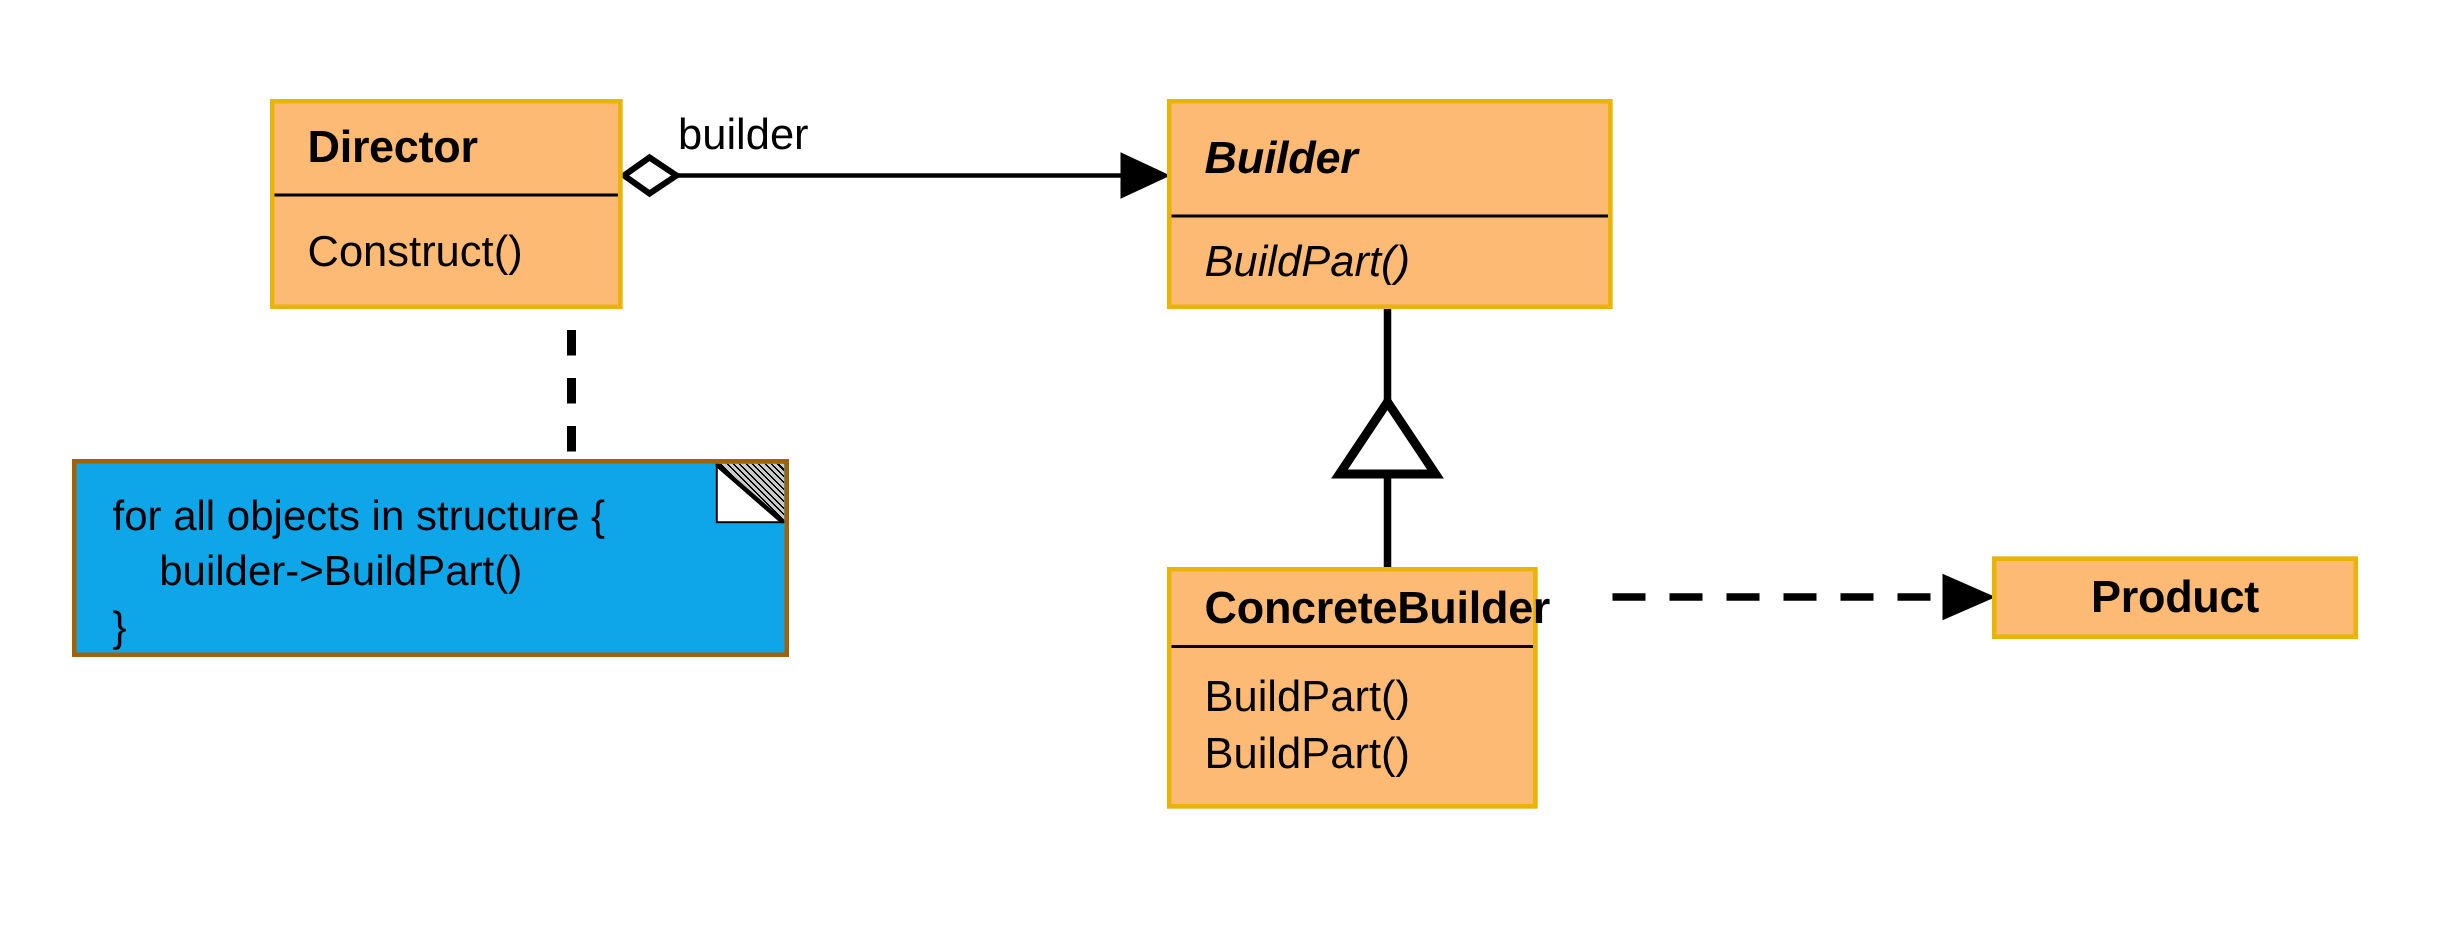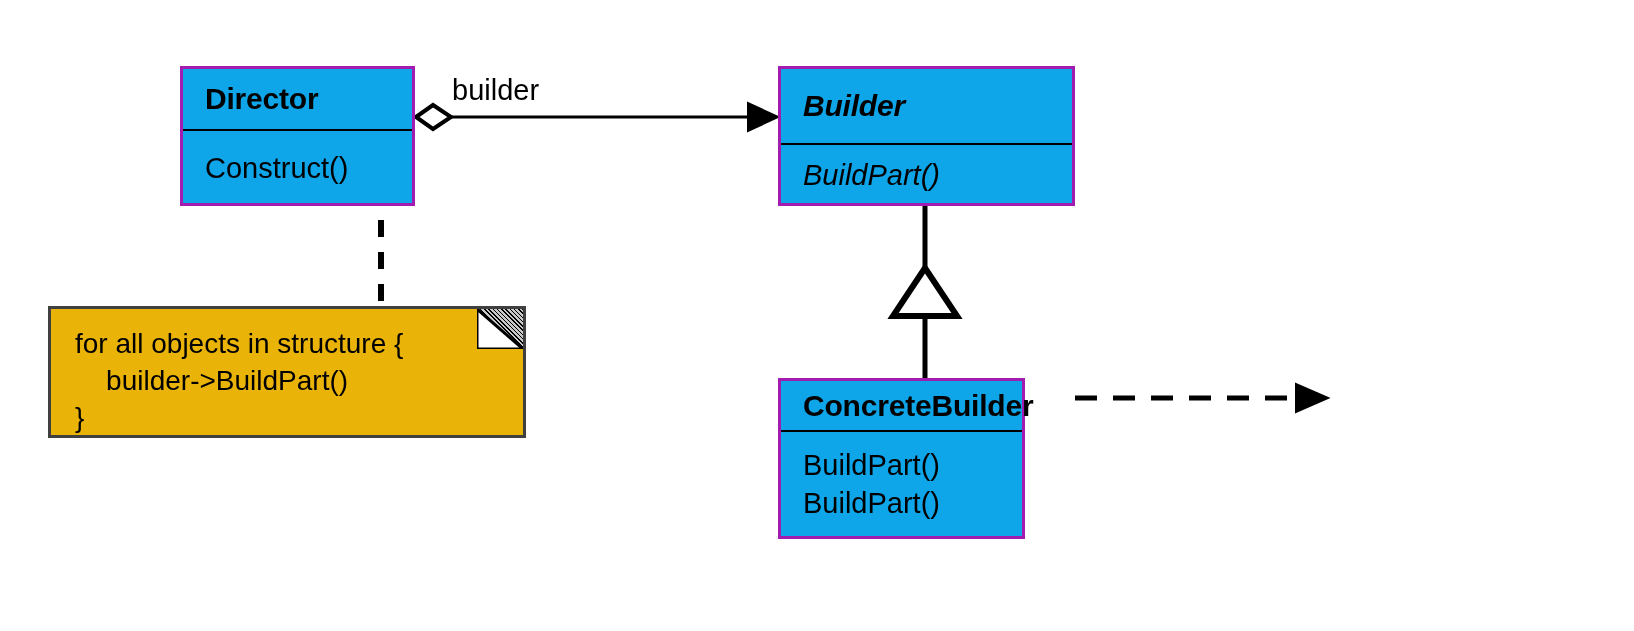--- a/index.html
+++ b/index.html
@@ -10,22 +10,22 @@
   #canvas {
     position: relative;
     width: 1634px;
     height: 631px;
     background: #ffffff;
     overflow: hidden;
     font-family: "Liberation Sans", sans-serif;
   }
   .uml-box {
     position: absolute;
-    background: #0ea5e9;
-    border: 3px solid #a21caf;
+    background: #fdba74;
+    border: 3px solid #eab308;
     box-sizing: border-box;
   }
   .compartment {
     box-sizing: border-box;
     display: flex;
     flex-direction: column;
     justify-content: center;
     padding-left: 22px;
   }
   .compartment.divider-below {
@@ -48,22 +48,22 @@
     white-space: nowrap;
     line-height: 1.32;
   }
   .op.abstract {
     font-style: italic;
   }
 
   
   .note-box {
     position: absolute;
-    background: #eab308;
-    border: 3px solid #404040;
+    background: #0ea5e9;
+    border: 3px solid #a16207;
     box-sizing: border-box;
     padding: 16px 0 0 24px;
   }
   .note-text {
     font-size: 28px;
     line-height: 1.33;
     color: #000000;
     white-space: pre;
   }
   .note-fold {
@@ -157,20 +157,23 @@
   <div class="uml-box" style="left:778px; top:378px; width:247px; height:161px;">
     <div class="compartment divider-below" style="height:51px;">
       <span class="cls-name">ConcreteBuilder</span>
     </div>
     <div class="compartment" style="height:107px; justify-content:flex-start; padding-top:14px;">
       <span class="op">BuildPart()</span>
       <span class="op">BuildPart()</span>
     </div>
   </div>
 
+  <div class="uml-box" style="left:1328px; top:371px; width:244px; height:55px; display:flex; align-items:center; justify-content:center;">
+    <span class="cls-name">Product</span>
+  </div>
 
   <div class="note-box" style="left:48px; top:306px; width:478px; height:132px;">
     <div class="note-text">for all objects in structure {
     builder-&gt;BuildPart()
 }</div>
     <div class="note-fold">
       <div class="shade"></div>
       <div class="flap"></div>
       <svg width="46" height="40" viewBox="0 0 46 40">
         <polyline points="0,0 46,40" fill="none" stroke="#000000" stroke-width="3"></polyline>

